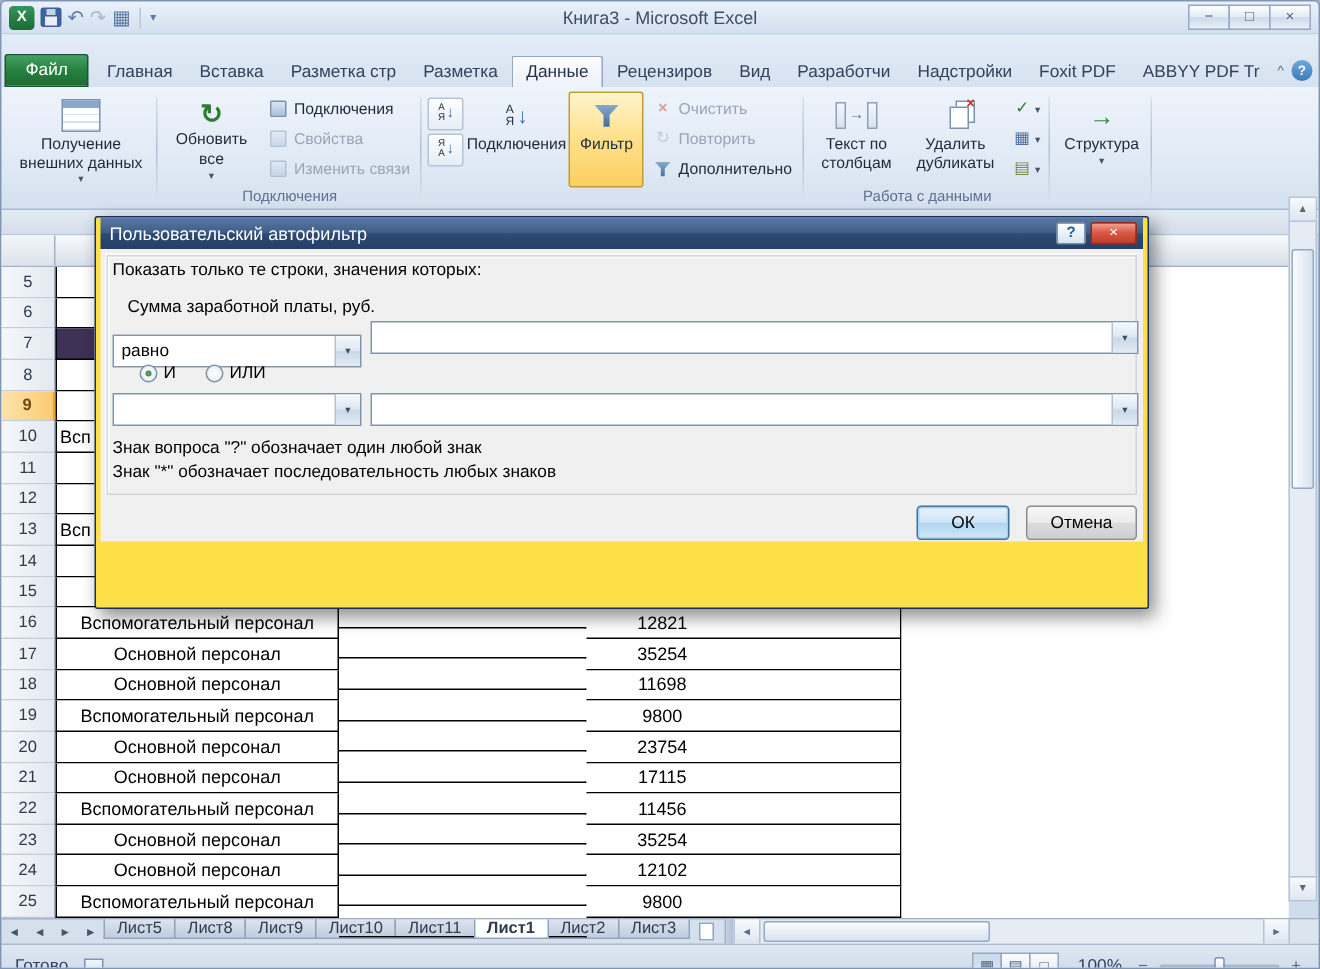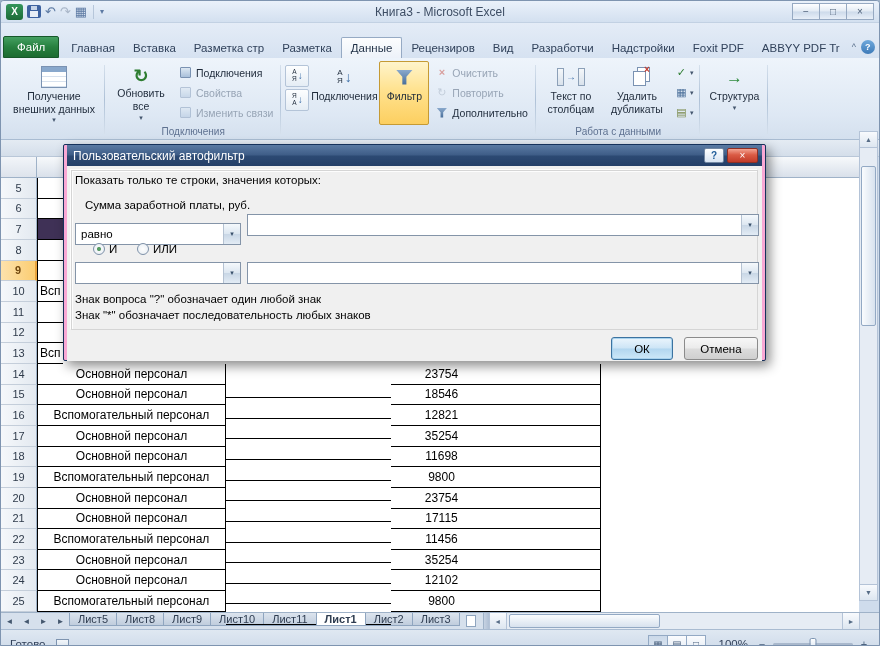--- a/index.html
+++ b/index.html
@@ -147,22 +147,22 @@
   .viewbtn.pressed { background:linear-gradient(#CBD9E9,#DEE7F1); }
   .zoom-label { min-width:34px; text-align:right; }
   .zslider { display:flex; align-items:center; gap:5px; }
   .zbtn { font-size:11px; color:#4E6480; width:12px; text-align:center; }
   .ztrack { width:80px; height:3px; background:#A9B8CC; border-radius:2px; position:relative; }
   .ztrack::before { content:""; position:absolute; left:50%; top:-3px; width:1px; height:9px; background:#8DA0B8; }
   .zthumb { position:absolute; left:50%; top:-5px; width:7px; height:13px; transform:translateX(-50%);
             background:linear-gradient(#FDFEFF,#D7E2EF); border:1px solid #7E95B2; border-radius:2px; }
 
   
-  .dialog { position:absolute; left:62px; top:143px; width:703px; height:217px; z-index:10;
-            background:#f9a8d4; padding:0 3px 4px; border:1px solid #16declare325B; border:1px solid #16325B;
+  .dialog { position:absolute; left:62px; top:143px; width:703px; height:262px; z-index:10;
+            background:#fde047; padding:0 3px 4px; border:1px solid #16declare325B; border:1px solid #16325B;
             box-shadow:4px 5px 12px rgba(0,0,0,.45); border-radius:2px; }
   .dtitle { height:21px; display:flex; align-items:center; padding:0 4px 0 6px; color:#fff; font-size:12px;
             background:linear-gradient(#5A7AA3,#3E5D87 48%,#2C4A73 52%,#243F68); }
   .dtitle-text { flex:1; }
   .dhelp { width:20px; height:15px; border:1px solid #7388A3; border-radius:2px; margin-right:3px;
            background:linear-gradient(#FDFEFF,#D8E4F2); color:#1F5C99; font-weight:bold; font-size:10px;
            display:flex; align-items:center; justify-content:center; }
   .dclose { width:31px; height:15px; border:1px solid #8F2F24; border-radius:2px;
             background:linear-gradient(#F3A391,#DA5B45 45%,#C13B28); color:#fff; font-size:10px;
             display:flex; align-items:center; justify-content:center; }

